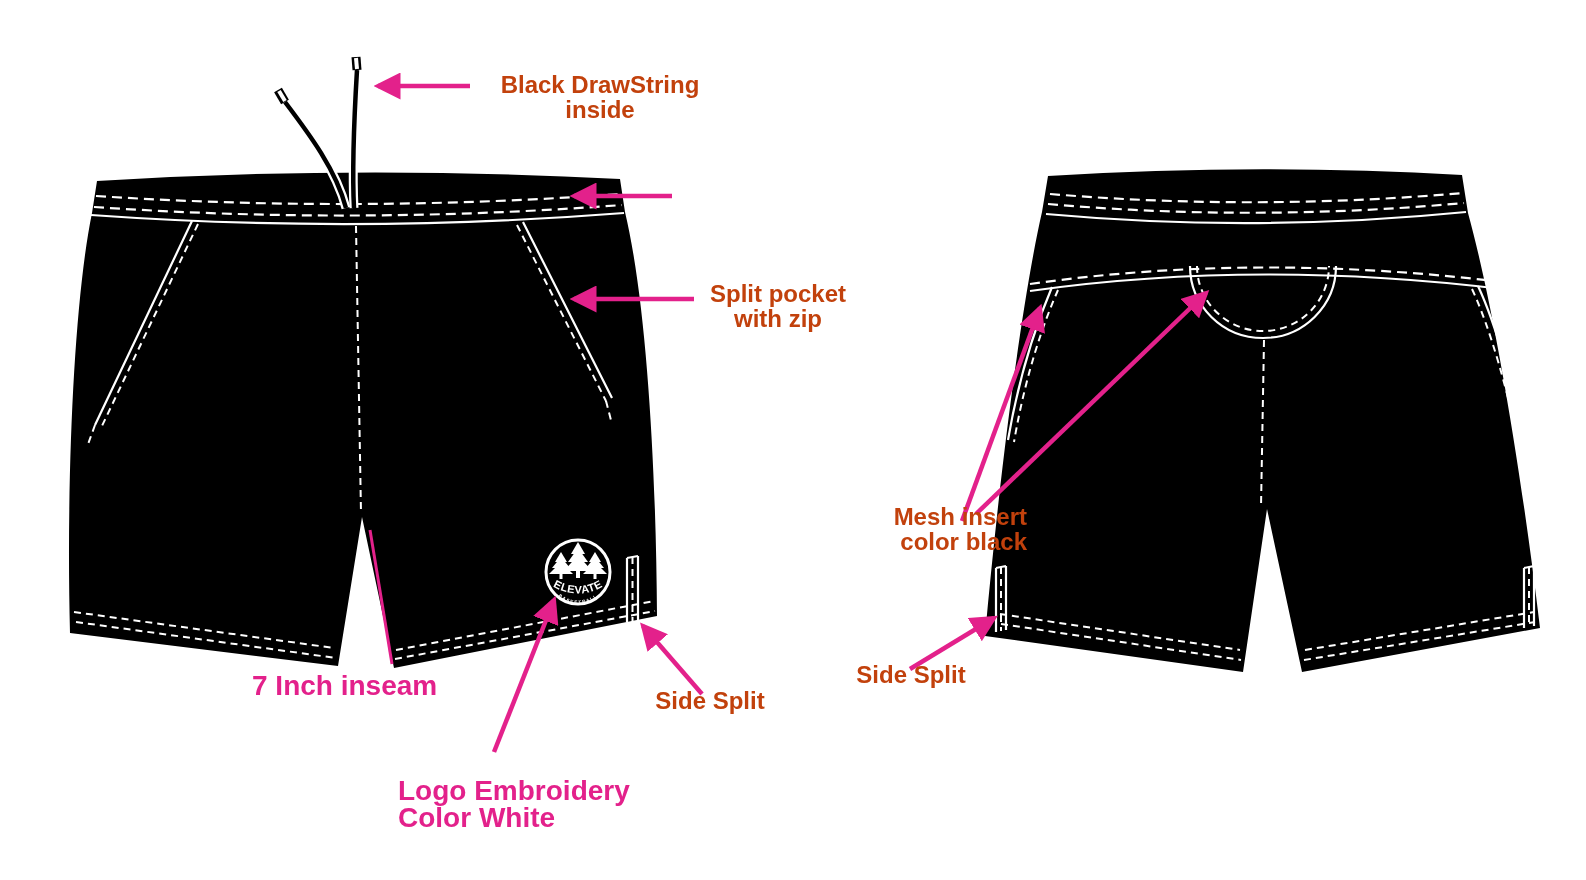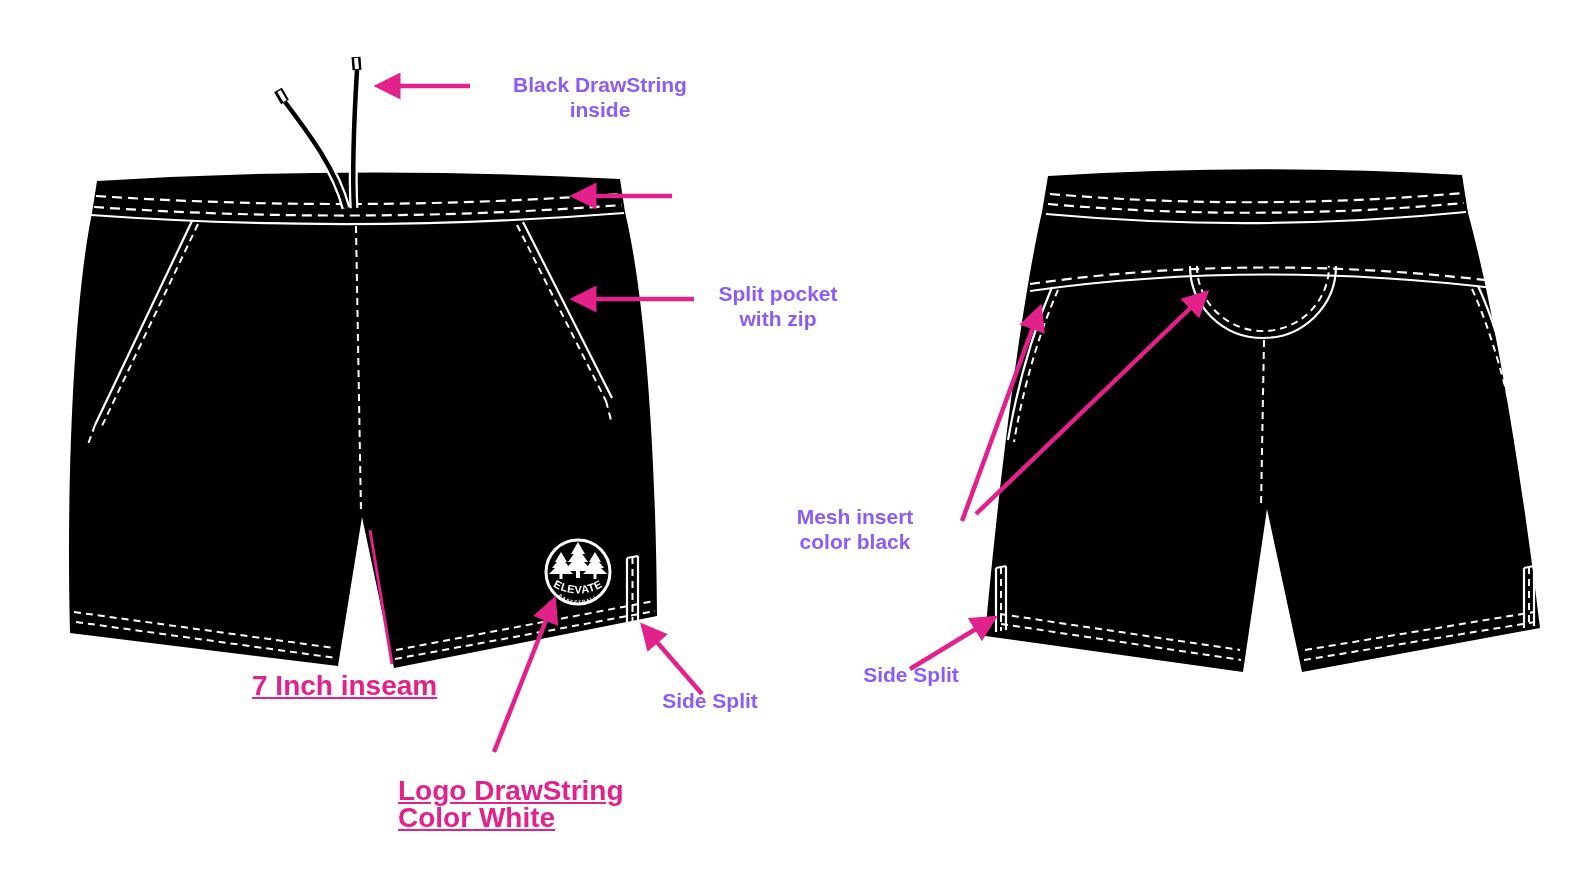--- a/index.html
+++ b/index.html
@@ -1,22 +1,22 @@
 <!DOCTYPE html>
 <html><head>
 <meta charset="utf-8">
 <style>
   html,body{margin:0;padding:0;background:#fff;}
   .canvas{position:relative;width:1586px;height:880px;background:#ffffff;overflow:hidden;
           font-family:"Liberation Sans",sans-serif;}
   .canvas svg{position:absolute;left:0;top:0;}
-  .label{position:absolute;font-weight:bold;white-space:pre-line;color:#8b5cf6;
-         font-size:21px;line-height:25px;}
+  .label{position:absolute;font-weight:bold;white-space:pre-line;color:#c2410c;
+         font-size:24px;line-height:25px;}
   .label.center{text-align:center;}
-  .label.pink{color:#E3218B;font-size:28px;line-height:27px;text-decoration:underline;}
+  .label.pink{color:#E3218B;font-size:28px;line-height:27px;}
   .stitch-solid{stroke:#fff;stroke-width:2.2;fill:none;}
   .stitch-dash{stroke:#fff;stroke-width:2.2;fill:none;stroke-dasharray:10 6;}
   .stitch-dash-sm{stroke:#fff;stroke-width:2;fill:none;stroke-dasharray:7 5;}
   .arrow{stroke:#E3218B;stroke-width:4.5;fill:none;}
   .pointer{stroke:#E3218B;stroke-width:3;fill:none;}
 </style>
 </head>
 <body>
 
 <div class="canvas">
@@ -118,24 +118,24 @@
   </g>
 </svg>
 
   <div class="label center" style="left:475px;top:72px;width:250px;">Black DrawString
 inside</div>
 
 
   <div class="label center" style="left:663px;top:281px;width:230px;">Split pocket
 with zip</div>
 
-  <div class="label center" style="left:765px;top:504px;width:180px;">Mesh insert
+  <div class="label center" style="left:847px;top:504px;width:180px;text-align:right;">Mesh insert
 color black</div>
 
   <div class="label pink" style="left:252px;top:672px;">7 Inch inseam</div>
 
   <div class="label center" style="left:655px;top:688px;width:110px;">Side Split</div>
 
   <div class="label center" style="left:856px;top:662px;width:110px;">Side Split</div>
 
-  <div class="label pink" style="left:398px;top:777px;">Logo DrawString
+  <div class="label pink" style="left:398px;top:777px;">Logo Embroidery
 Color White</div>
 </div>
 
 </body></html>

